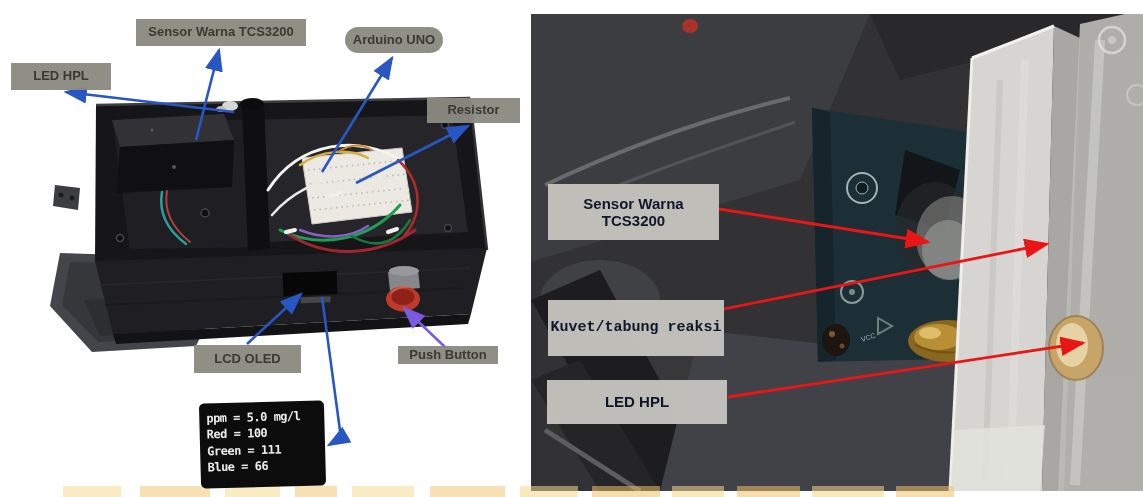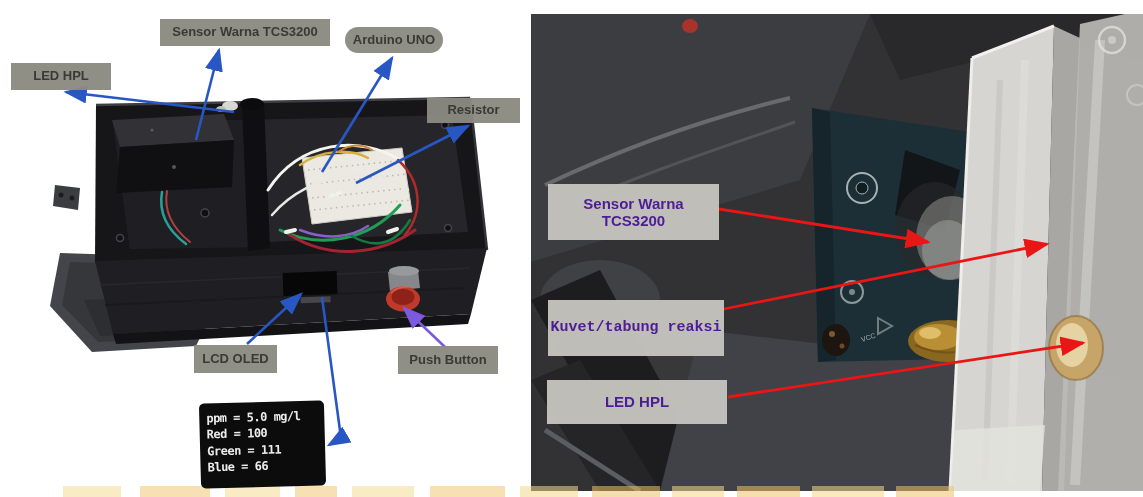--- a/index.html
+++ b/index.html
@@ -2,21 +2,21 @@
 <html><head>
 <meta charset="utf-8">
 <style>
   html,body{margin:0;padding:0;background:#ffffff;}
   #fig{position:relative;width:1143px;height:497px;background:#ffffff;overflow:hidden;
        font-family:"Liberation Sans",sans-serif;}
   #scene{position:absolute;left:0;top:0;}
   .lbl{position:absolute;display:flex;align-items:center;justify-content:center;
        text-align:center;font-weight:bold;box-sizing:border-box;line-height:1.15;}
   .lbl-left{background:rgba(138,138,129,0.96);color:#3a3a33;font-size:13px;}
-  .lbl-right{background:rgba(198,196,190,0.96);color:#4c1d95;font-size:15px;}
+  .lbl-right{background:rgba(198,196,190,0.96);color:#0f172a;font-size:15px;}
   .lbl-right .two{display:block;}
   #oled{position:absolute;left:200px;top:402px;width:125px;height:85px;
         background:#0c0c0c;border-radius:5px;transform:rotate(-1.5deg);
         padding:7px 5px 5px 7px;box-sizing:border-box;
         font-family:"DejaVu Sans Mono",monospace;font-weight:bold;
         font-size:12px;color:#ececec;letter-spacing:-0.5px;}
   #oled div{white-space:nowrap;line-height:1.36;}
 </style>
 </head>
 <body>
@@ -208,31 +208,31 @@
     <rect x="430" y="486" width="75" height="11" fill="#efc169" opacity="0.5"></rect>
     <rect x="520" y="486" width="58" height="11" fill="#f3d78a" opacity="0.55"></rect>
     <rect x="592" y="486" width="68" height="11" fill="#efc169" opacity="0.55"></rect>
     <rect x="672" y="486" width="52" height="11" fill="#f3d78a" opacity="0.55"></rect>
     <rect x="737" y="486" width="63" height="11" fill="#efc169" opacity="0.55"></rect>
     <rect x="812" y="486" width="72" height="11" fill="#f3d78a" opacity="0.55"></rect>
     <rect x="896" y="486" width="58" height="11" fill="#efc169" opacity="0.55"></rect>
   </g>
 </svg>
 
-<div class="lbl lbl-left" style="left:136px;top:19px;width:170px;height:27px;margin-left:24px;">Sensor Warna TCS3200</div>
+<div class="lbl lbl-left" style="left:136px;top:19px;width:170px;height:27px;">Sensor Warna TCS3200</div>
 
 <div class="lbl lbl-left" style="left:345px;top:27px;width:98px;height:26px;border-radius:13px;">Arduino UNO</div>
 
 <div class="lbl lbl-left" style="left:11px;top:63px;width:100px;height:27px;">LED HPL</div>
 
 <div class="lbl lbl-left" style="left:427px;top:98px;width:93px;height:25px;">Resistor</div>
 
-<div class="lbl lbl-left" style="left:194px;top:345px;width:83px;height:28px;">LCD OLED</div>
-
-<div class="lbl lbl-left" style="left:398px;top:346px;width:100px;height:28px;">Push Button</div>
+<div class="lbl lbl-left" style="left:194px;top:345px;width:107px;height:28px;">LCD OLED</div>
+
+<div class="lbl lbl-left" style="left:398px;top:346px;width:100px;height:18px;">Push Button</div>
 
 <div class="lbl lbl-right" style="left:548px;top:184px;width:171px;height:56px;">
   <div>
     <span class="two">Sensor Warna</span>
     <span class="two">TCS3200</span>
   </div>
 </div>
 
 <div class="lbl lbl-right" style="left:548px;top:300px;width:176px;height:56px;font-family:Liberation Mono, monospace;">Kuvet/tabung reaksi</div>
 

